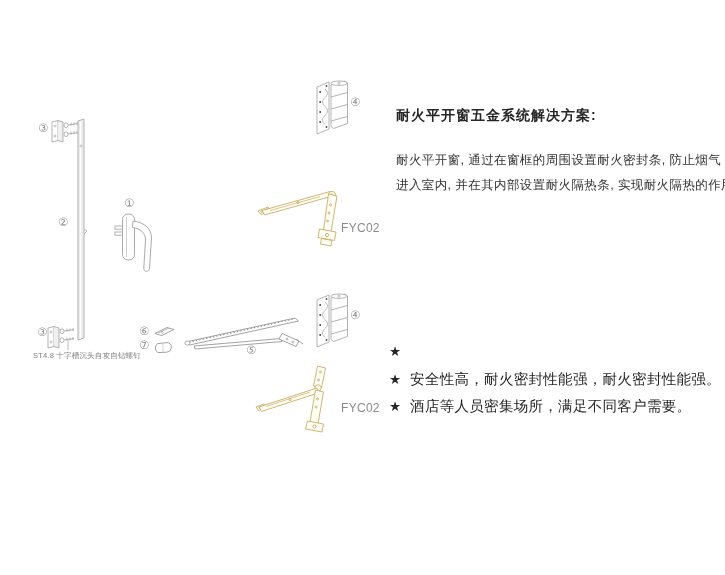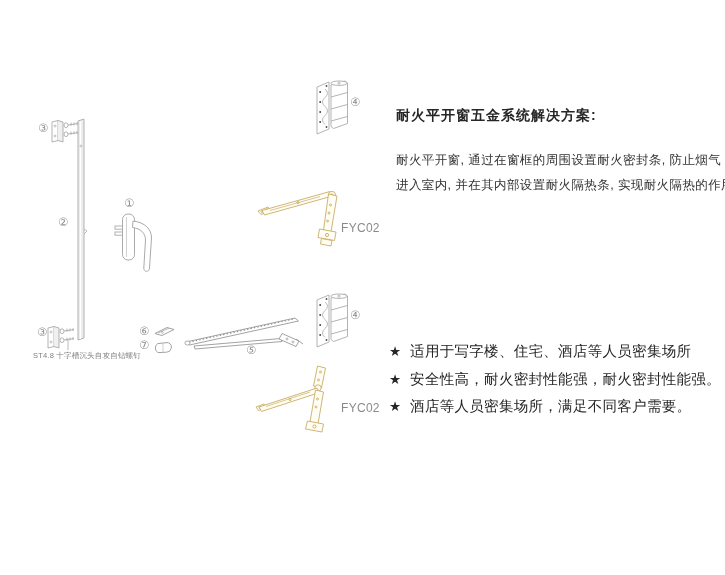--- a/index.html
+++ b/index.html
@@ -184,21 +184,20 @@
 <span class="screw-note">ST4.8 十字槽沉头自攻自钻螺钉</span>
 
 <div class="doc-title">耐火平开窗五金系统解决方案:</div>
 
 <div class="para-line l1">耐火平开窗, 通过在窗框的周围设置耐火密封条, 防止烟气</div>
 <div class="para-line l2">进入室内, 并在其内部设置耐火隔热条, 实现耐火隔热的作用。</div>
 
 <div class="bullets">
   <div class="bullet-row">
     <span class="bullet-star">★</span>
-    <span class="bullet-text">适用于写字楼、住宅、酒店等人员密集场所</span>
   </div>
   <div class="bullet-row">
     <span class="bullet-star">★</span>
     <span class="bullet-text">安全性高，耐火密封性能强，耐火密封性能强。</span>
   </div>
   <div class="bullet-row">
     <span class="bullet-star">★</span>
     <span class="bullet-text">酒店等人员密集场所，满足不同客户需要。</span>
   </div>
 </div>

